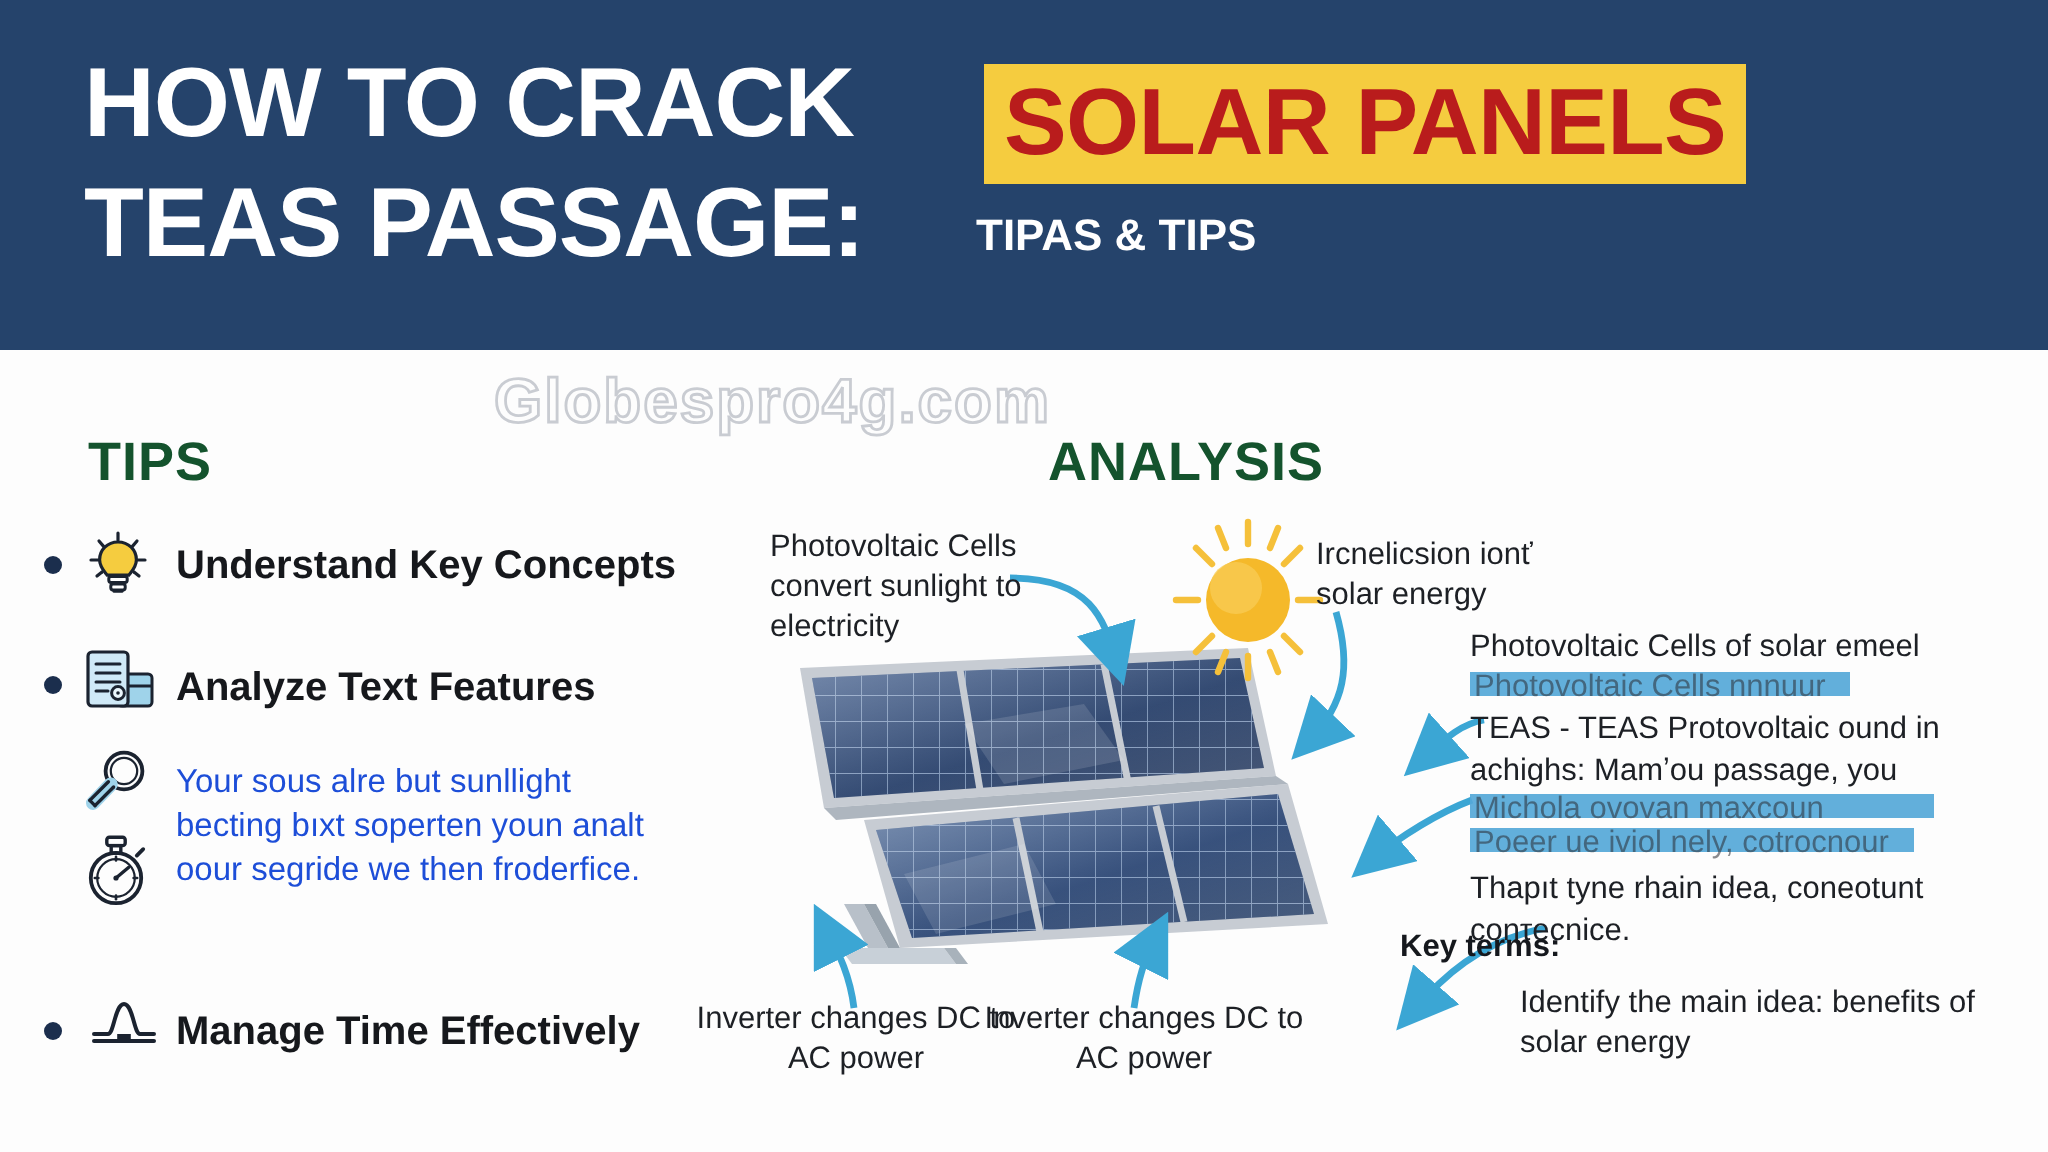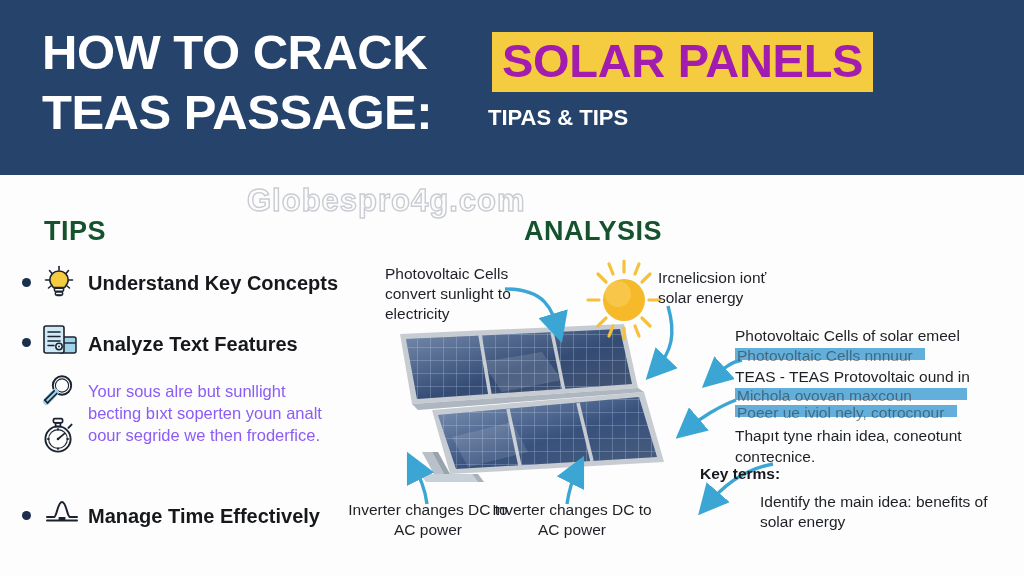--- a/index.html
+++ b/index.html
@@ -34,21 +34,21 @@
     color: #ffffff;
     letter-spacing: -0.5px;
     white-space: nowrap;
     line-height: 1;
     text-align: right;
   }
   .hd-highlight {
     position: absolute;
     left: 492px; top: 32px;
     background: #f5cc3f;
-    color: #a21caf;
+    color: #b91c1c;
     font-size: 47px;
     font-weight: bold;
     letter-spacing: -0.3px;
     padding: 5px 10px 8px 10px;
     white-space: nowrap;
     line-height: 1;
   }
   .hd-line2 {
     position: absolute;
     left: 42px; top: 88px;
@@ -109,41 +109,40 @@
     white-space: nowrap;
   }
   .ico {
     position: absolute;
   }
   .tip-para {
     position: absolute;
     left: 88px; top: 381px;
     width: 245px;
     font-size: 16.5px;
-    color: #8b5cf6;
+    color: #1d4ed8;
     line-height: 1.33;
   }
 
   
   .anno {
     position: absolute;
     font-size: 15.5px;
     color: #1d2025;
     line-height: 1.28;
   }
   .anno-c { text-align: center; }
 
   .hl-block {
     position: absolute;
     left: 735px; top: 313px;
     width: 275px;
     font-size: 15.5px;
     color: #1d2025;
     line-height: 1.38;
-    margin-top: 12px;
   }
   .hl-row { position: relative; }
   .hl-bar {
     position: absolute;
     height: 12px;
     background: #55a8d8;
     opacity: 0.92;
   }
   .ghost {
     position: absolute;
@@ -375,20 +374,23 @@
     <div class="hl-row" style="height:21px;">
       <span>Photovoltaic Cells of solar emeel</span>
     </div>
     <div class="hl-row" style="height:20px;">
       <div class="hl-bar" style="left:0; top:2px; width:190px;"></div>
       <span class="ghost" style="left:2px; top:-1px;">Photovoltaic Cells  nnnuur</span>
     </div>
     <div class="hl-row" style="height:21px;">
       <span>TEAS - TEAS Protovoltaic ound in</span>
     </div>
+    <div class="hl-row" style="height:21px;">
+      <span>achighs: Mamʼou passage, you</span>
+    </div>
     <div class="hl-row" style="height:18px;">
       <div class="hl-bar" style="left:0; top:1px; width:232px;"></div>
       <span class="ghost" style="left:2px; top:-2px;">Michola  ovovan  maxcoun</span>
     </div>
     <div class="hl-row" style="height:18px;">
       <div class="hl-bar" style="left:0; top:0px; width:222px;"></div>
       <span class="ghost" style="left:2px; top:-3px;">Poeer ue iviol nely, cotrocnour</span>
     </div>
     <div class="hl-row" style="height:21px; margin-top:2px;">
       <span>Thapıt tyne rhain idea, coneotunt</span>

